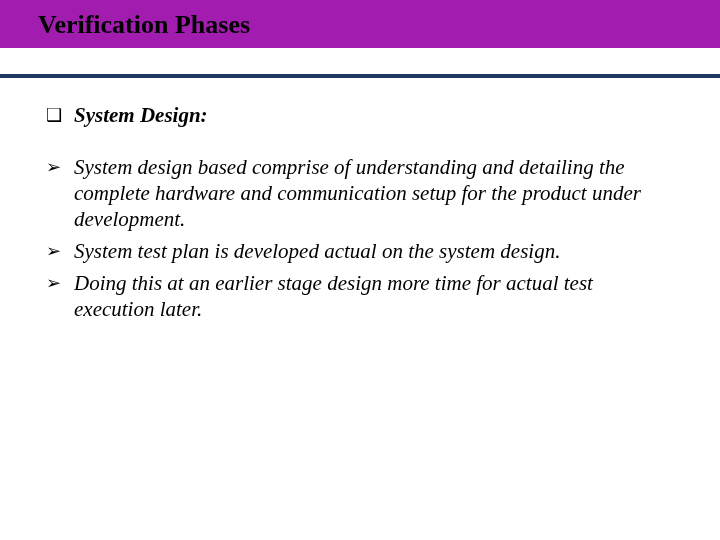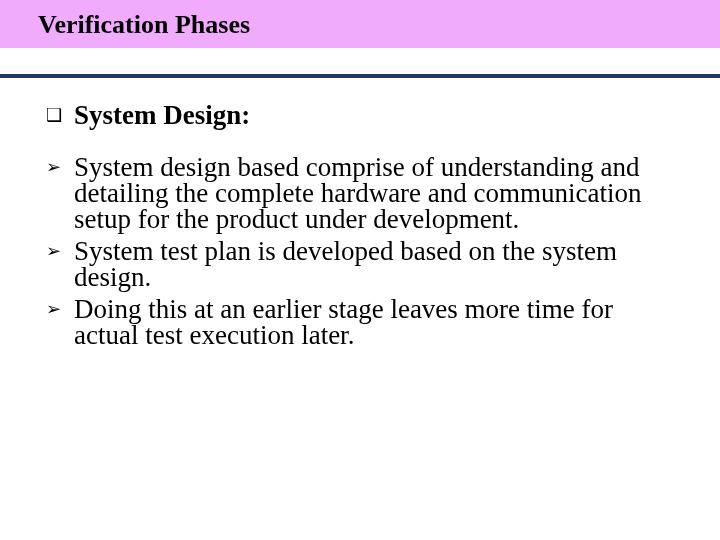--- a/index.html
+++ b/index.html
@@ -11,21 +11,21 @@
     font-family: "Times New Roman", Times, serif;
     color: #000;
   }
   .slide {
     width: 720px;
     height: 540px;
     position: relative;
     box-sizing: border-box;
   }
   .title-band {
-    background: #f0abfc;
+    background: #a21caf;
     padding: 10px 0 8px 0;
   }
   .title-text {
     font-size: 26px;
     font-weight: bold;
     margin: 0 0 0 38px;
   }
   .rule {
     height: 4px;
     background: #1f3864;
@@ -53,22 +53,23 @@
     width: 28px;
     flex: 0 0 28px;
     font-size: 18px;
     line-height: 26px;
     color: #000;
     text-align: left;
     user-select: none;
   }
   .text-col {
     flex: 1 1 auto;
-    font-size: 27px;
+    font-size: 21px;
     line-height: 26px;
+    font-style: italic;
   }
   .heading-row .text-col {
     font-weight: bold;
   }
   .gap {
     height: 20px;
   }
 </style>
 </head>
 <body>
@@ -90,22 +91,22 @@
 
     <div class="gap"></div>
 
     <div class="row">
       <div class="arrow-col">➢</div>
       <div class="text-col">System design based comprise of understanding and detailing the complete hardware and communication setup for the product under development.</div>
     </div>
 
     <div class="row">
       <div class="arrow-col">➢</div>
-      <div class="text-col">System test plan is developed based on the system design.</div>
+      <div class="text-col">System test plan is developed actual on the system design.</div>
     </div>
 
     <div class="row">
       <div class="arrow-col">➢</div>
-      <div class="text-col">Doing this at an earlier stage leaves more time for actual test execution later.</div>
+      <div class="text-col">Doing this at an earlier stage design more time for actual test execution later.</div>
     </div>
 
   </div>
 </div>
 
 </body></html>

